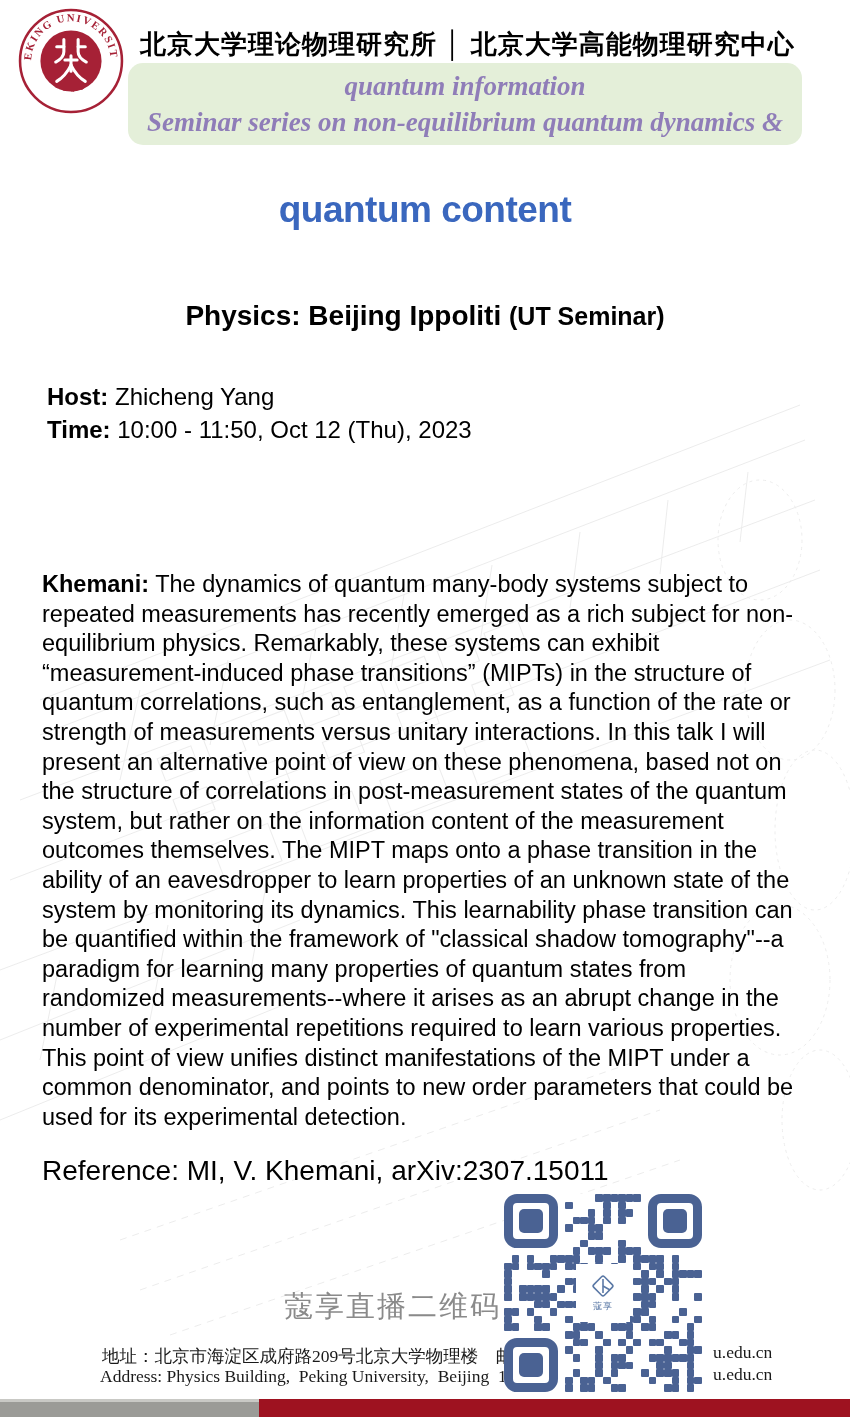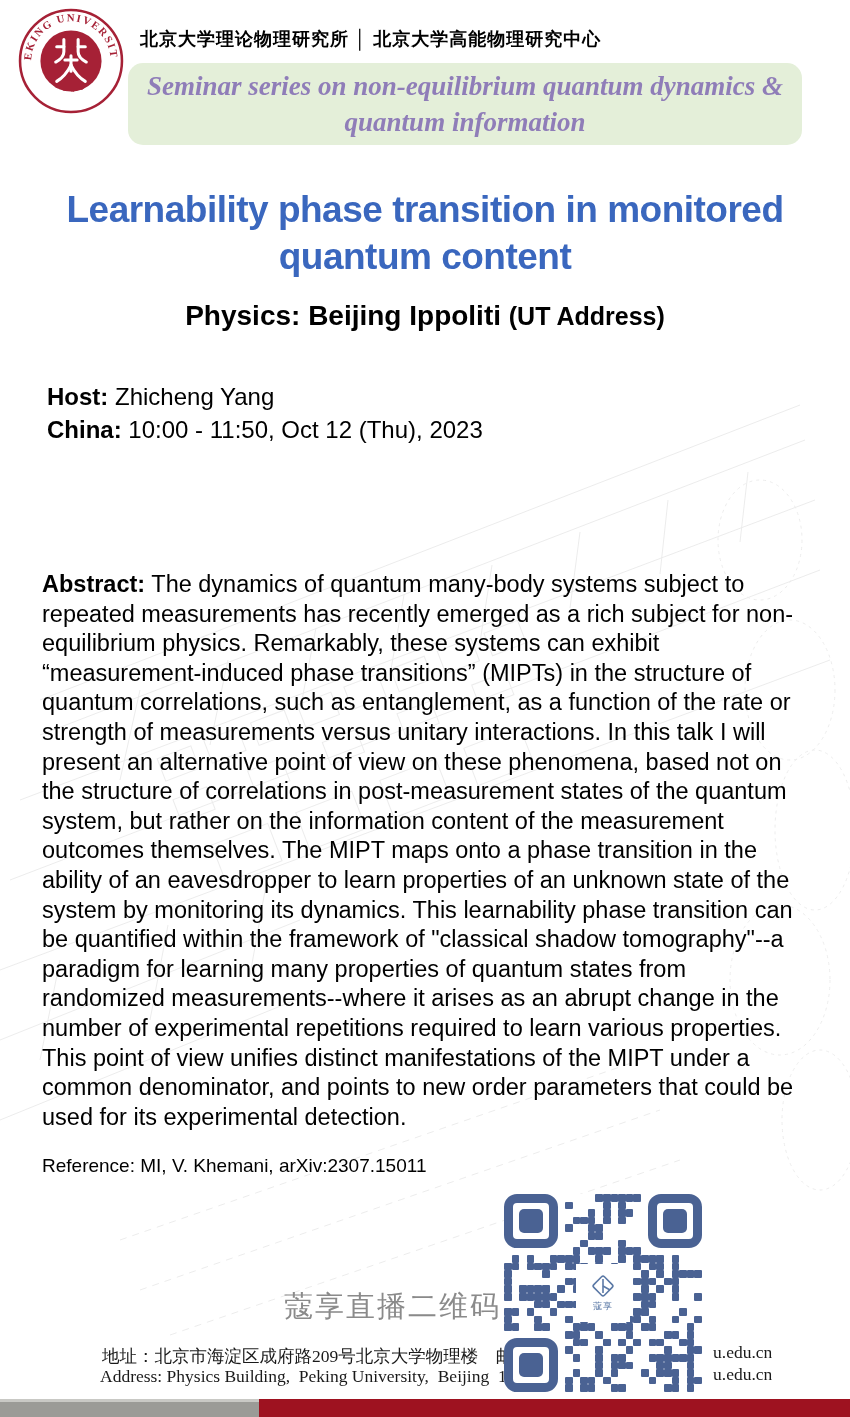--- a/index.html
+++ b/index.html
@@ -2,40 +2,40 @@
 <html><head>
 <meta charset="utf-8">
 <style>
   html,body{margin:0;padding:0;background:#fff;}
   .poster{position:relative;width:850px;height:1417px;background:#fff;overflow:hidden;
           font-family:"Liberation Sans",sans-serif;color:#111;}
   
   .watermark{position:absolute;left:0;top:360px;width:850px;height:1050px;opacity:.16;pointer-events:none;}
   
   .pku-logo{position:absolute;left:18px;top:8px;width:106px;height:106px;}
-  .org-line{position:absolute;left:140px;top:27px;width:690px;font-size:18px;font-weight:bold;
+  .org-line{position:absolute;left:140px;top:27px;width:690px;font-size:26px;font-weight:bold;
             letter-spacing:1px;color:#000;}
   .banner{position:absolute;left:128px;top:63px;width:674px;height:82px;background:#e4efd9;
           border-radius:15px;display:flex;flex-direction:column;align-items:center;justify-content:center;
           font-family:"Liberation Serif",serif;font-style:italic;font-weight:bold;
           font-size:27px;line-height:36px;color:#8f7db8;text-align:center;}
   
   .title{position:absolute;left:0;top:186px;width:850px;text-align:center;color:#3a67be;
          font-weight:bold;font-size:37px;line-height:47px;letter-spacing:-.5px;}
   .speaker{position:absolute;left:0;top:300px;width:850px;text-align:center;font-weight:bold;
            font-size:28px;color:#000;}
   .speaker .affil{font-size:25px;}
   
   .details{position:absolute;left:47px;top:381px;font-size:24px;line-height:32.5px;color:#000;}
   .detail-row b{font-weight:bold;}
   .detail-row .link{color:#000;text-decoration:none;}
   
   .abstract{position:absolute;left:42px;top:570px;width:772px;font-size:23.5px;line-height:29.6px;
             color:#000;margin:0;}
-  .reference{position:absolute;left:42px;top:1155px;font-size:19px;color:#000;}
+  .reference{position:absolute;left:42px;top:1155px;font-size:28px;color:#000;}
   
   .qr-caption{position:absolute;left:284px;top:1287px;font-family:"Liberation Serif",serif;
               font-size:29px;color:#8a8a8a;letter-spacing:2px;}
   .qr{position:absolute;left:504px;top:1194px;width:198px;height:198px;background:#fff;}
   .qr-pattern{position:absolute;inset:0;display:grid;
               grid-template-columns:repeat(26,1fr);grid-template-rows:repeat(26,1fr);}
   .qr-pattern i{background:#4a6293;border-radius:1px;}
   .finder{position:absolute;width:54px;height:54px;box-sizing:border-box;border:9px solid #4a6293;
           border-radius:13px;background:#fff;}
   .finder::after{content:"";position:absolute;inset:6px;background:#4a6293;border-radius:5px;}
@@ -129,48 +129,47 @@
       <path d="M46 51 h12"></path>
       <path d="M52 47 v15"></path>
       <path d="M52 56 c-4 8 -9 13 -14 16"></path>
       <path d="M52 56 c4 8 9 13 14 16"></path>
     </g>
   </svg>
 
   <div class="org-line">北京大学理论物理研究所 │ 北京大学高能物理研究中心</div>
 
   <div class="banner">
+    <div>quantum information</div>
     <div>Seminar series on non-equilibrium quantum dynamics &amp;</div>
-    <div>quantum information</div>
   </div>
 
   <div class="title">
-    <div>Learnability phase transition in monitored</div>
     <div>quantum content</div>
   </div>
 
   <div class="speaker">
     <span>Physics:</span>
     <span>Beijing Ippoliti</span>
-    <span class="affil">(UT Address)</span>
+    <span class="affil">(UT Seminar)</span>
   </div>
 
   <div class="details">
     <div class="detail-row">
       <b>Host:</b>
       <span>Zhicheng Yang</span>
     </div>
     <div class="detail-row">
-      <b>China:</b>
+      <b>Time:</b>
       <span>10:00 - 11:50, Oct 12 (Thu), 2023</span>
     </div>
   </div>
 
   <p class="abstract">
-    <b>Abstract:</b>
+    <b>Khemani:</b>
     <span>The dynamics of quantum many-body systems subject to repeated measurements has recently emerged as a rich subject for non-equilibrium physics. Remarkably, these systems can exhibit “measurement-induced phase transitions” (MIPTs) in the structure of quantum correlations, such as entanglement, as a function of the rate or strength of measurements versus unitary interactions. In this talk I will present an alternative point of view on these phenomena, based not on the structure of correlations in post-measurement states of the quantum system, but rather on the information content of the measurement outcomes themselves. The MIPT maps onto a phase transition in the ability of an eavesdropper to learn properties of an unknown state of the system by monitoring its dynamics. This learnability phase transition can be quantified within the framework of "classical shadow tomography"--a paradigm for learning many properties of quantum states from randomized measurements--where it arises as an abrupt change in the number of experimental repetitions required to learn various properties. This point of view unifies distinct manifestations of the MIPT under a common denominator, and points to new order parameters that could be used for its experimental detection.</span>
   </p>
 
   <div class="reference">Reference: MI, V. Khemani, arXiv:2307.15011</div>
 
   <div class="qr-caption">蔻享直播二维码</div>
 
   <div class="footer-line f1">地址：北京市海淀区成府路209号北京大学物理楼　邮编：100871</div>
   <div class="footer-line f2">Address: Physics Building,  Peking University,  Beijing  100871,  China</div>
   <div class="footer-line frag1">u.edu.cn</div>

